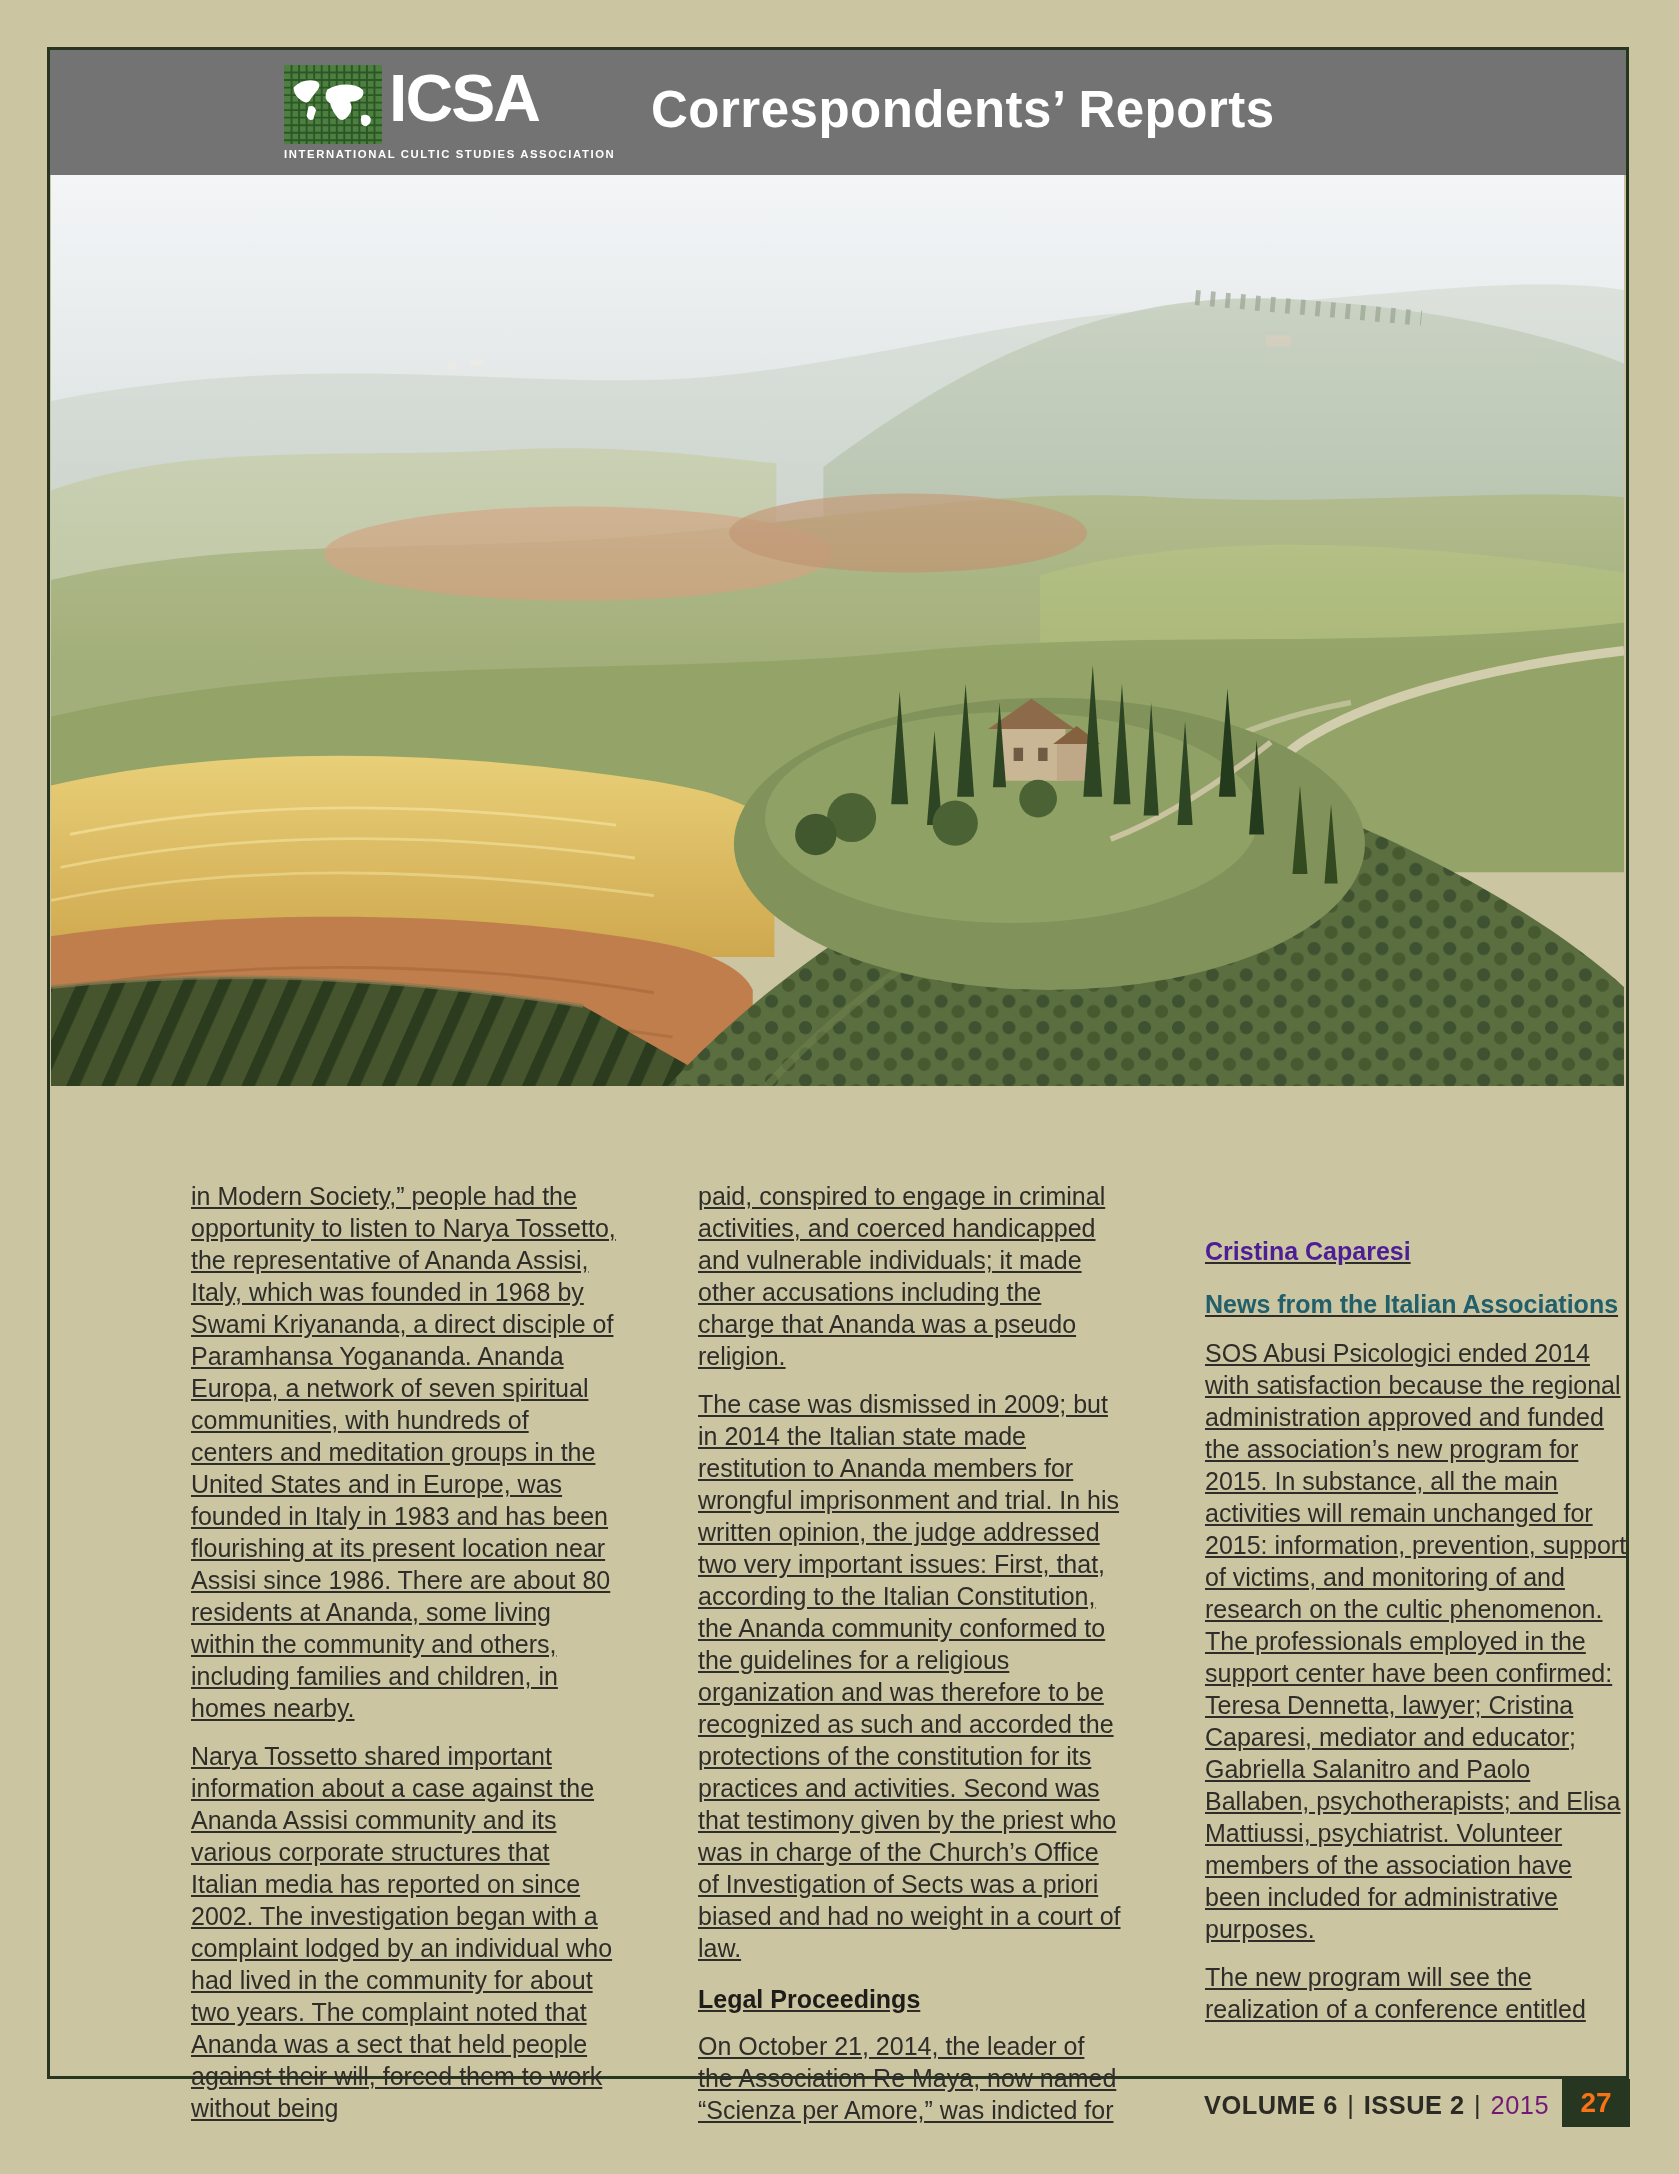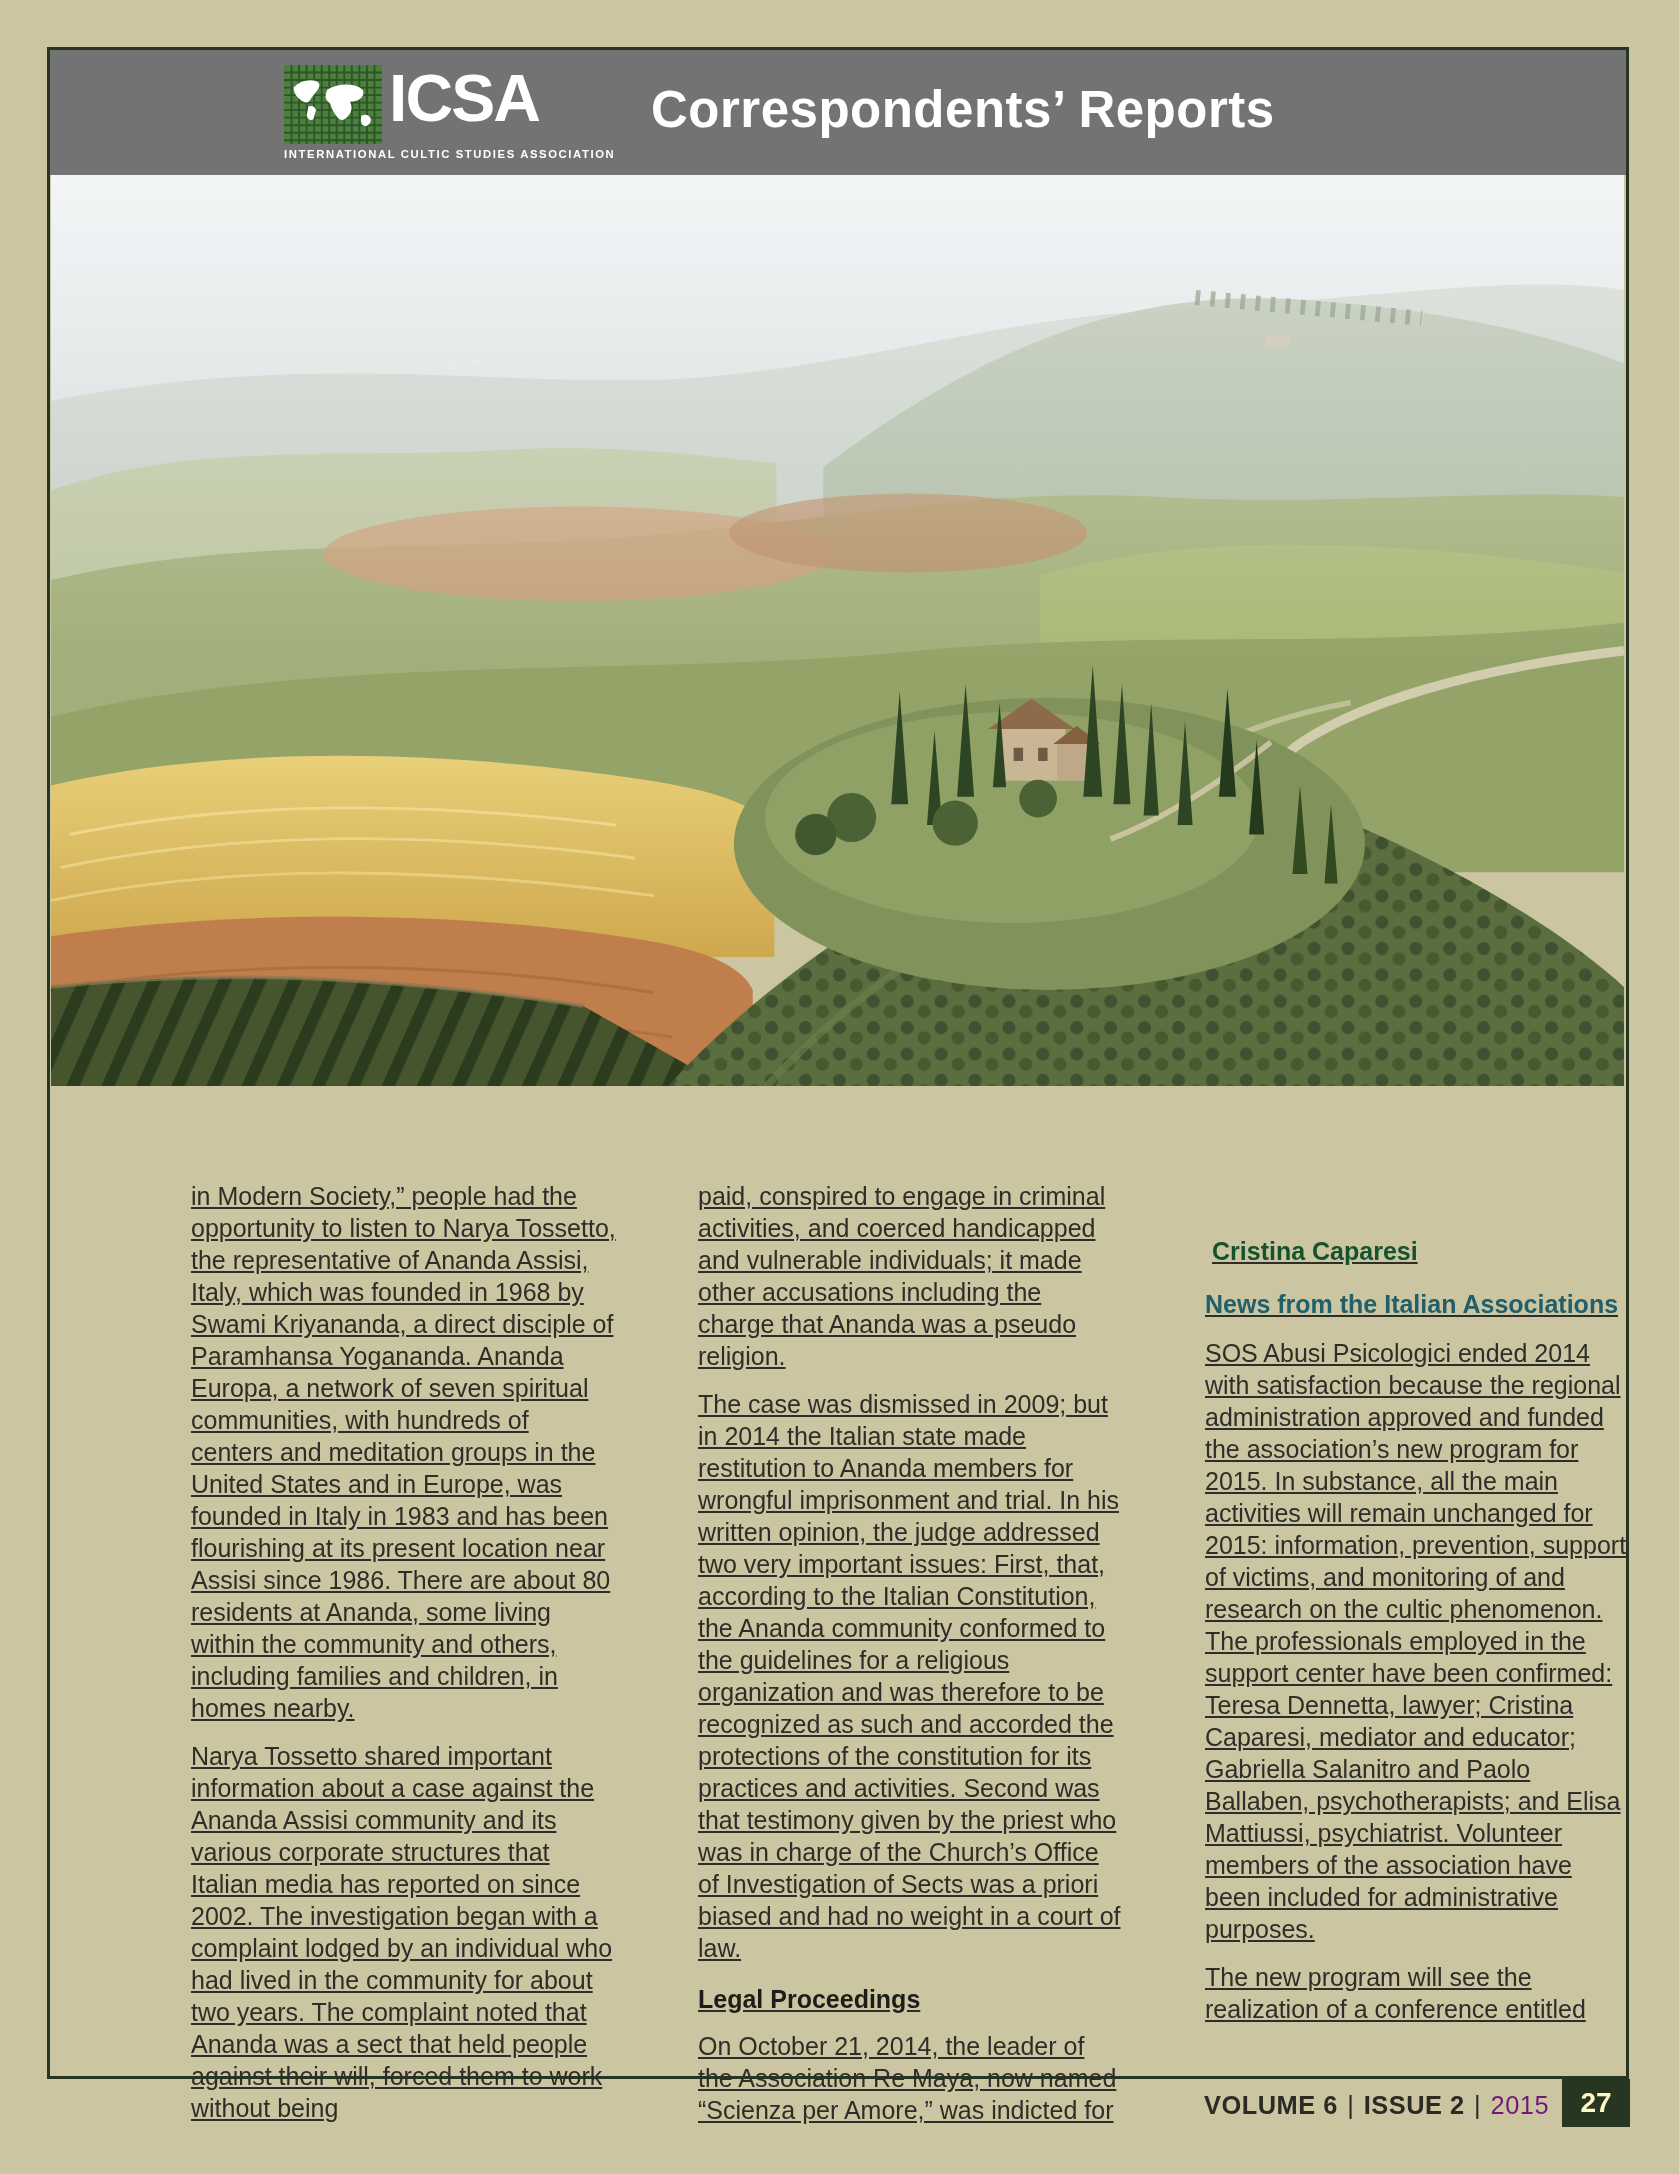--- a/index.html
+++ b/index.html
@@ -40,34 +40,34 @@
   .photo-wrap svg{display:block;}
   
   .columns{
     position:absolute;left:141px;top:1130px;width:1441px;
     display:flex;gap:81px;
     color:#2e2d29;font-size:25px;line-height:32px;
   }
   .col{width:426px;text-decoration:underline;}
   .col p{margin:0 0 16px 0;}
   .col .subhead-black{font-weight:700;color:#1d1c18;margin:19px 0 15px 0;}
-  .col .author{font-weight:700;color:#14532d;margin:55px 0 0 7px;}
+  .col .author{font-weight:700;color:#4c1d95;margin:55px 0 0 0;}
   .col .subhead-teal{font-weight:700;color:#215f6b;margin:21px 0 17px 0;}
   .muted{color:#55544e;}
   
   .footer-line{
     position:absolute;right:131px;top:2091px;font-size:25.4px;color:#2b2a24;
     letter-spacing:0.5px;white-space:nowrap;
   }
   .footer-line .b{font-weight:700;}
   .footer-line .sep{font-weight:400;padding:0 9.4px;color:#2b2a24;}
   .footer-line .yr{font-weight:400;color:#701a75;}
   .page-num-box{
     position:absolute;left:1562px;top:2079px;width:68px;height:48px;
-    background:#263621;color:#fef9c3;font-weight:700;font-size:28px;
+    background:#263621;color:#f97316;font-weight:700;font-size:28px;
     display:flex;align-items:center;justify-content:center;
   }
 </style>
 </head>
 <body>
 
 <div class="page-frame">
 
   <div class="header-band">
     <div class="logo">

